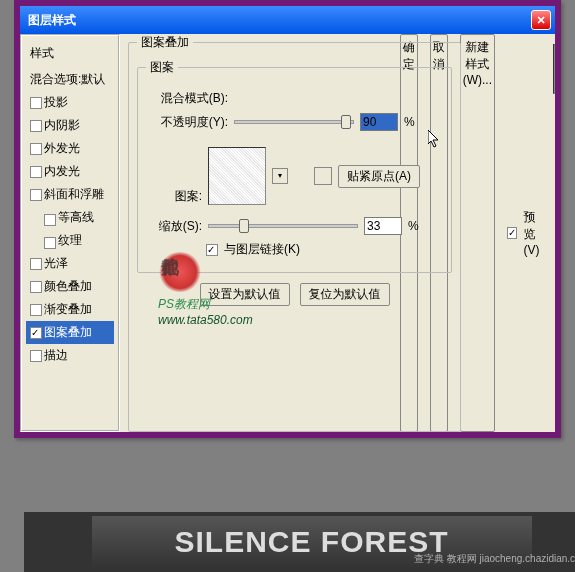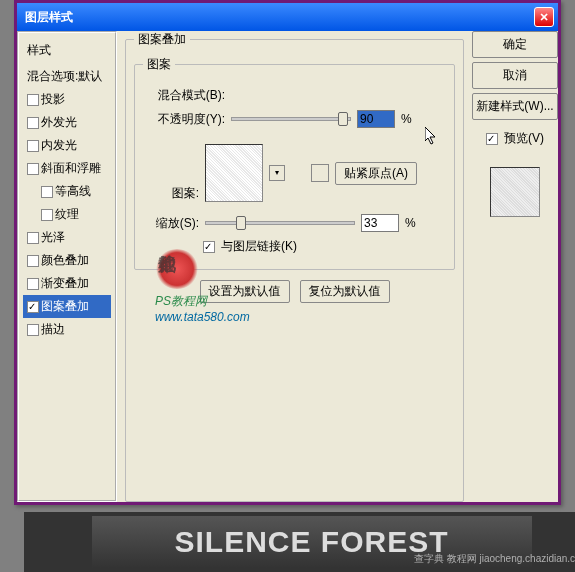--- a/index.html
+++ b/index.html
@@ -1,51 +1,51 @@
 <!DOCTYPE html>
 <html><head>
 <meta charset="utf-8">
 <style>
 * { box-sizing: border-box; margin: 0; padding: 0; font-family: "Microsoft YaHei", SimSun, Arial, sans-serif; font-size: 12px; }
 body { background: #808080; width: 575px; height: 572px; position: relative; }
-.window { position: absolute; top: 0; left: 14px; width: 547px; height: 505px; background: #ece9d8; border: 3px solid #701a75; box-shadow: 2px 2px 4px rgba(0,0,0,0.3); }
+.window { position: absolute; top: 0; left: 14px; width: 547px; height: 438px; background: #ece9d8; border: 6px solid #701a75; box-shadow: 2px 2px 4px rgba(0,0,0,0.3); }
 .titlebar { height: 28px; background: linear-gradient(to bottom, #3b8aff, #0055e5); display: flex; align-items: center; padding: 0 4px; color: #fff; font-weight: bold; }
 .titlebar-text { flex: 1; padding-left: 4px; }
 .close-btn { width: 20px; height: 20px; background: linear-gradient(to bottom, #f88, #d00); border: 1px solid #fff; border-radius: 3px; color: #fff; text-align: center; line-height: 18px; font-size: 11px; cursor: pointer; }
 .content { display: flex; gap: 8px; height: calc(100% - 28px); }
 .sidebar { width: 100px; border: 2px groove #fff; padding: 6px 4px; background: #ece9d8; }
 .sidebar-item { padding: 3px 4px; cursor: pointer; display: flex; align-items: center; gap: 2px; }
 .sidebar-item.selected { background: #316ac5; color: #fff; }
-.sidebar-item.indent { padding-left: 18px; }
+.sidebar-item.indent { padding-left: 18px; align-items: flex-end; }
 .checkbox { width: 12px; height: 12px; border: 1px solid #888; background: #fff; display: inline-block; }
 .checkbox.checked::after { content: "✓"; color: #000; font-size: 10px; line-height: 10px; display: block; }
 .sidebar-item.selected .checkbox.checked::after { color: #000; }
 .middle { flex: 1; position: relative; }
 fieldset { border: 1px solid #bbb; border-radius: 2px; padding: 8px; margin-bottom: 8px; }
 legend { padding: 0 4px; }
 .main-fieldset { height: 100%; }
 .row { display: flex; align-items: center; margin: 6px 0; gap: 6px; }
 .label { text-align: right; }
 select.wide { width: 170px; }
 input[type=text].small { width: 38px; text-align: left; background: #316ac5; color: #000000; border: 1px solid #7a7a7a; padding: 1px 2px; }
 input[type=text].small2 { width: 38px; text-align: left; border: 1px solid #7a7a7a; padding: 1px 2px; }
 .slider-track { position: relative; height: 4px; background: #ccc; border: 1px solid #999; width: 120px; }
 .slider-thumb { position: absolute; top: -6px; width: 10px; height: 14px; background: #ece9d8; border: 1px solid #666; border-radius: 2px; cursor: pointer; }
 .pattern-swatch { width: 58px; height: 58px; border: 1px inset #888; background: repeating-linear-gradient(45deg, #e8e8e8, #e8e8e8 1px, #fff 1px, #fff 2px), repeating-linear-gradient(-45deg, #e8e8e8, #e8e8e8 1px, transparent 1px, transparent 2px); }
 .dropdown-btn { width: 16px; height: 16px; border: 1px solid #888; background: #ece9d8; cursor: pointer; font-size: 8px; line-height: 14px; text-align: center; }
 .snap-btn { width: 18px; height: 18px; border: 1px solid #888; background: #ece9d8; cursor: pointer; }
 .btn { border: 1px solid #888; background: #ece9d8; padding: 2px 8px; cursor: pointer; border-radius: 2px; }
-.right-panel { width: 86px; display: flex; flex-direction: column; gap: 4px; }
+.right-panel { width: 86px; display: flex; flex-direction: row; gap: 12px; justify-content: flex-end; }
 .right-btn { border: 1px solid #888; background: #ece9d8; padding: 4px 2px; text-align: center; cursor: pointer; border-radius: 2px; }
 .preview-swatch { width: 50px; height: 50px; border: 1px inset #888; background: repeating-linear-gradient(45deg, #ddd, #ddd 1px, #eee 1px, #eee 2px); margin: 10px auto; }
 .watermark { position: absolute; top: 210px; left: 30px; width: 100px; pointer-events: none; }
 .wm-img1 { font-family: cursive; color: #333; font-size: 18px; writing-mode: vertical-rl; opacity: 0.7; }
 .wm-img2 { width: 44px; height: 40px; background: radial-gradient(circle, #e55 0%, #c33 55%, rgba(200,40,40,0) 70%); margin-top: 8px; border-radius: 50%; }
 .wm-text1 { color: #2a8a4a; font-style: italic; margin-top: 4px; }
-.wm-text2 { color: #0369a1; font-style: italic; }
+.wm-text2 { color: #14532d; font-style: italic; }
 .cursor-img { position: absolute; top: 96px; left: 300px; width: 14px; height: 20px; pointer-events: none; }
 .footer { position: absolute; bottom: 0; left: 0; width: 575px; height: 60px; background: #333; margin-left: 24px; }
 .footer-img { width: 440px; height: 52px; margin: 4px auto; background: linear-gradient(#555,#333); display: flex; align-items: center; justify-content: center; color: #ddd; font-family: Impact, Arial; font-size: 30px; letter-spacing: 1px; font-weight: bold; }
 .footer-watermark { position: absolute; right: 10px; bottom: 6px; color: #ccc; font-size: 10px; opacity: 0.8; }
 </style>
 </head>
 <body>
 
 <div class="window">
   <div class="titlebar">
@@ -53,20 +53,24 @@
     <div class="close-btn">✕</div>
   </div>
   <div class="content">
     <div class="sidebar">
       <div class="sidebar-item" style="font-weight:normal;padding-bottom:6px;">样式</div>
       <div class="sidebar-item">混合选项:默认</div>
       <div id="sidebar-list">
           <div class="sidebar-item">
             <span class="checkbox"></span>
             <span>投影</span>
+          </div>
+          <div class="sidebar-item">
+            <span class="checkbox"></span>
+            <span>内阴影</span>
           </div>
           <div class="sidebar-item">
             <span class="checkbox"></span>
             <span>外发光</span>
           </div>
           <div class="sidebar-item">
             <span class="checkbox"></span>
             <span>内发光</span>
           </div>
           <div class="sidebar-item">

